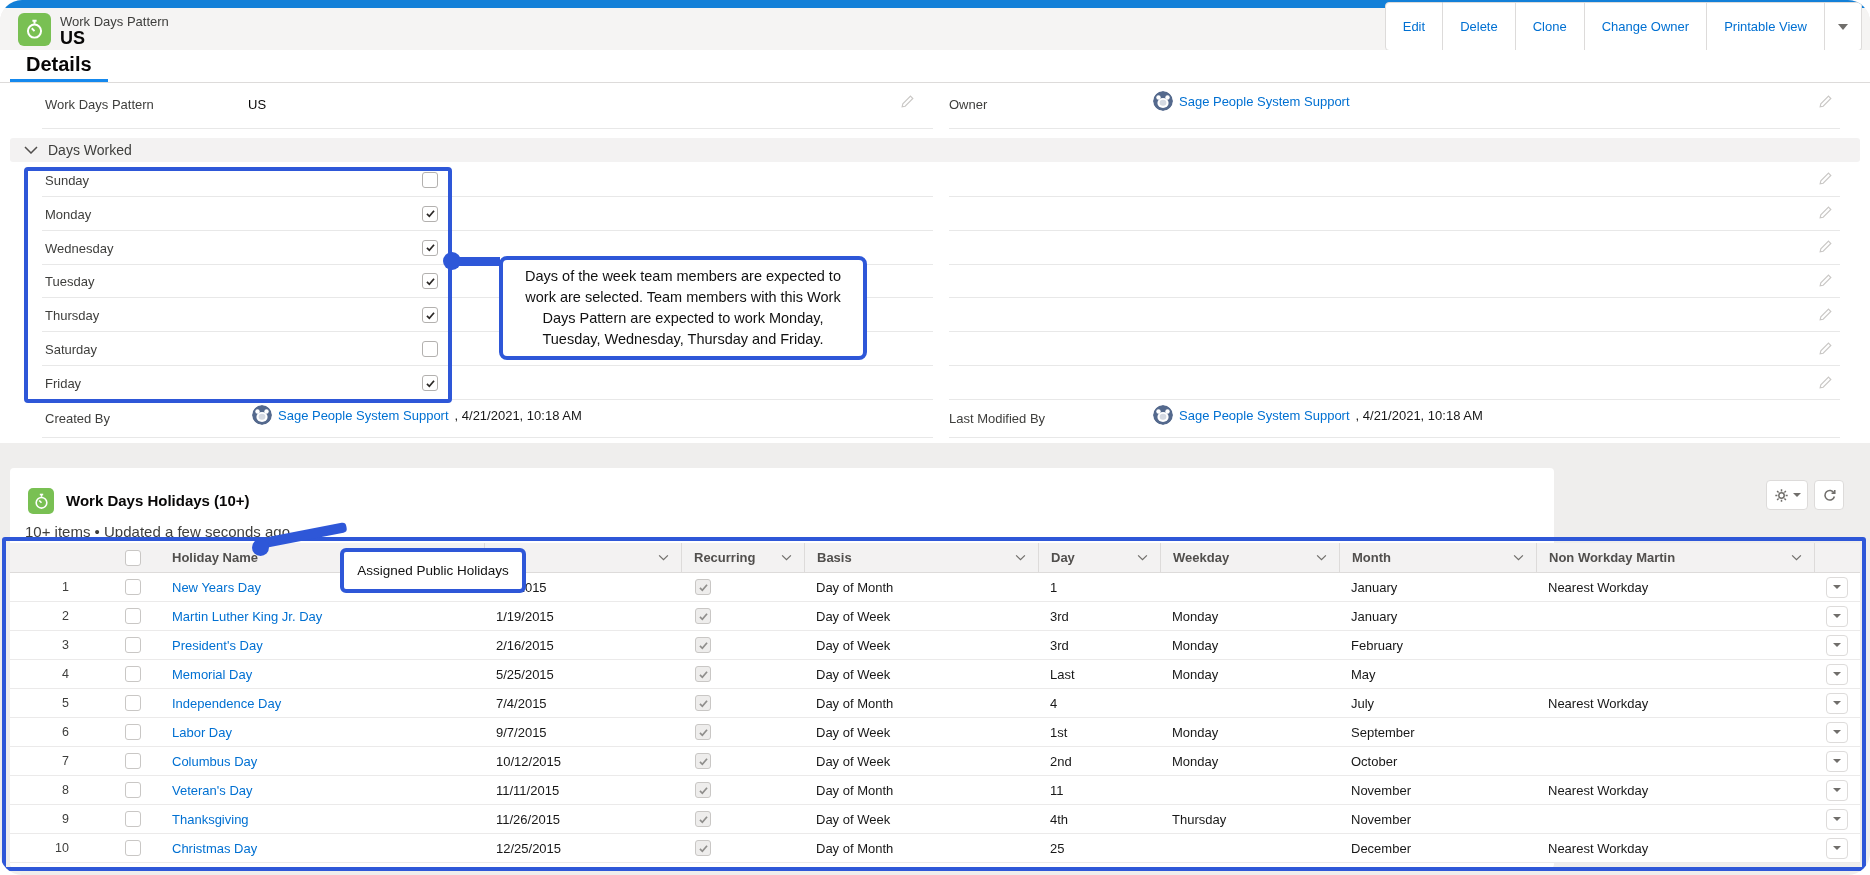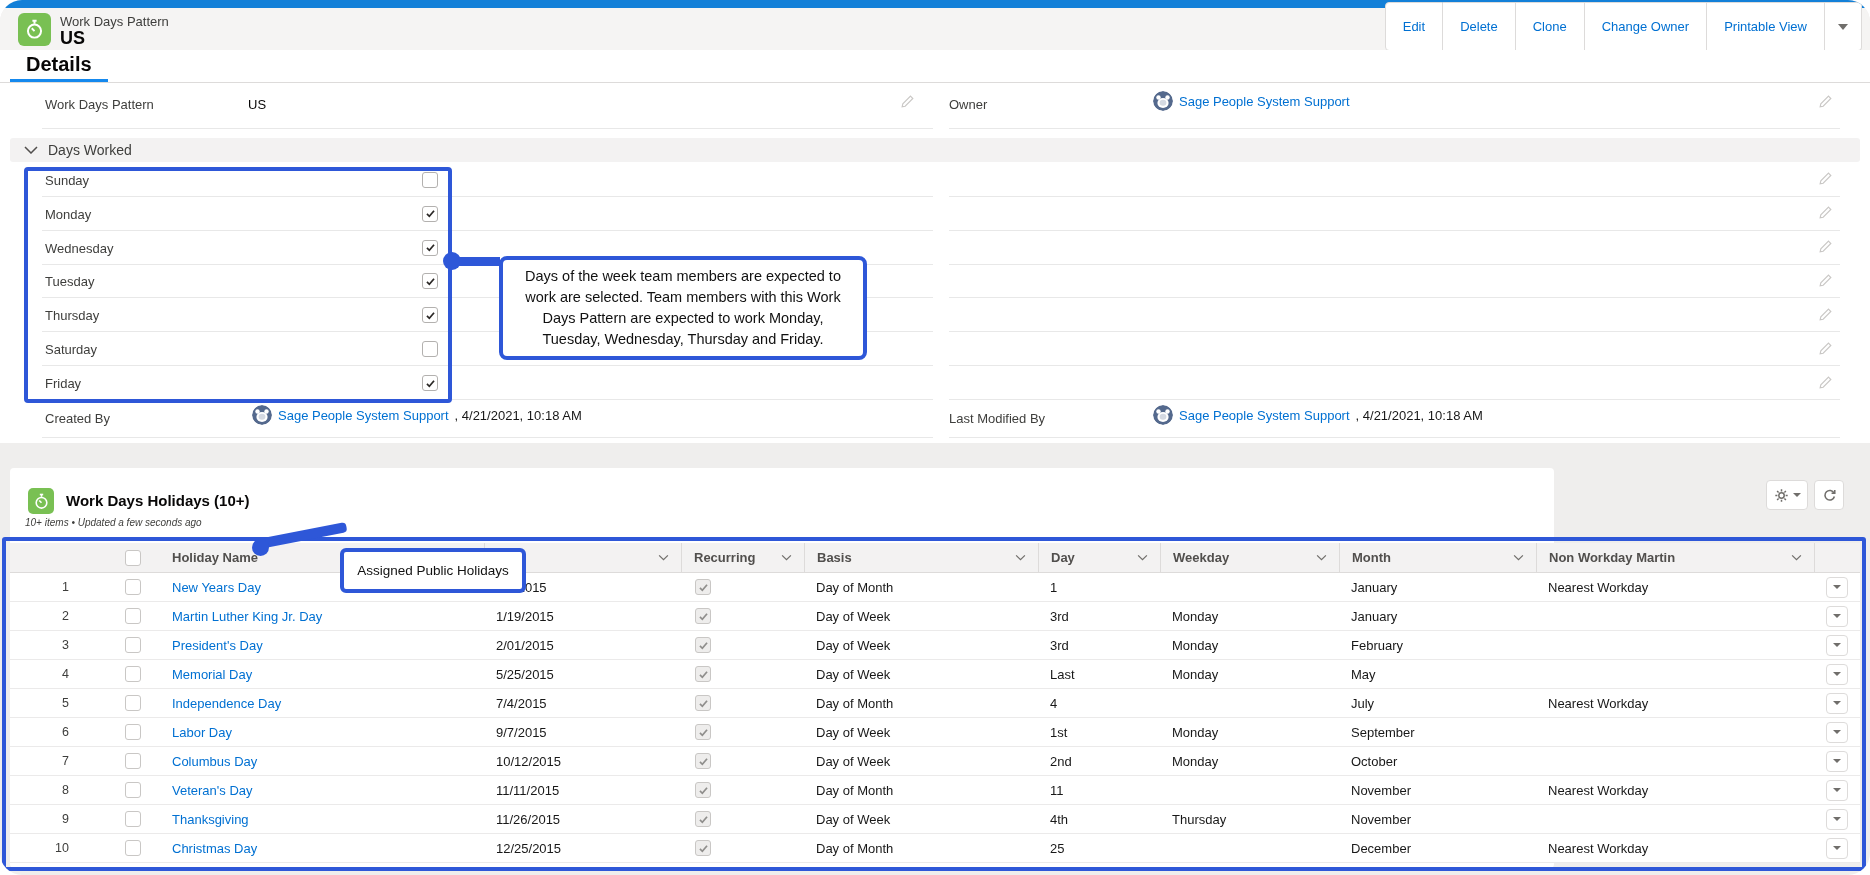--- a/index.html
+++ b/index.html
@@ -59,21 +59,21 @@
   .cb.checked .check{display:block;}
   .check polyline{fill:none;stroke:#2b2826;stroke-width:2.2;}
   .cb.disabled{background:#eeedec;border-color:#c9c7c5;}
   .cb.disabled .check polyline{stroke:#8f8e8c;}
 
   
   .related-card{left:10px;top:468px;width:1544px;height:400px;background:#fff;border-radius:4px;}
   .rel-icon{position:absolute;left:18px;top:20px;width:26px;height:26px;border-radius:5px;background:#79c053;
             display:flex;align-items:center;justify-content:center;}
   .rel-title{position:absolute;left:56px;top:24px;font-size:15px;font-weight:bold;color:#080707;}
-  .rel-meta{position:absolute;left:15px;top:49px;font-size:10px;color:var(--label);font-style:italic;}
+  .rel-meta{position:absolute;left:15px;top:55px;font-size:15px;color:var(--label);}
   .icon-btn{position:absolute;top:12px;height:30px;background:#fff;border:1px solid var(--border);
             border-radius:4px;display:flex;align-items:center;justify-content:center;gap:4px;cursor:pointer;}
   .gear-btn{left:1756px;width:42px;}
   .refresh-btn{left:1804px;width:30px;}
   .caret-sm{width:0;height:0;border-left:4px solid transparent;border-right:4px solid transparent;
             border-top:4px solid #706e6b;}
 
   
   .sf-table{position:absolute;left:0;top:75px;width:1850px;display:grid;
             grid-template-columns:95px 55px 324px 197px 123px 234px 122px 179px 197px 278px 46px;}
@@ -547,21 +547,21 @@
     <span class="cb row-cb">
       
     </span>
   </div>
 
   <div class="cell td">
     <a href="#">President's Day</a>
   </div>
 
   <div class="cell td">
-    <span>2/01/2015</span>
+    <span>2/16/2015</span>
   </div>
 
   <div class="cell td reccell">
     <span class="cb checked disabled">
       <svg class="check" width="11" height="11" viewBox="0 0 14 14">
               <polyline points="2.5,7.5 5.5,10.5 11.5,3.5"></polyline>
             </svg>
     </span>
   </div>
 

